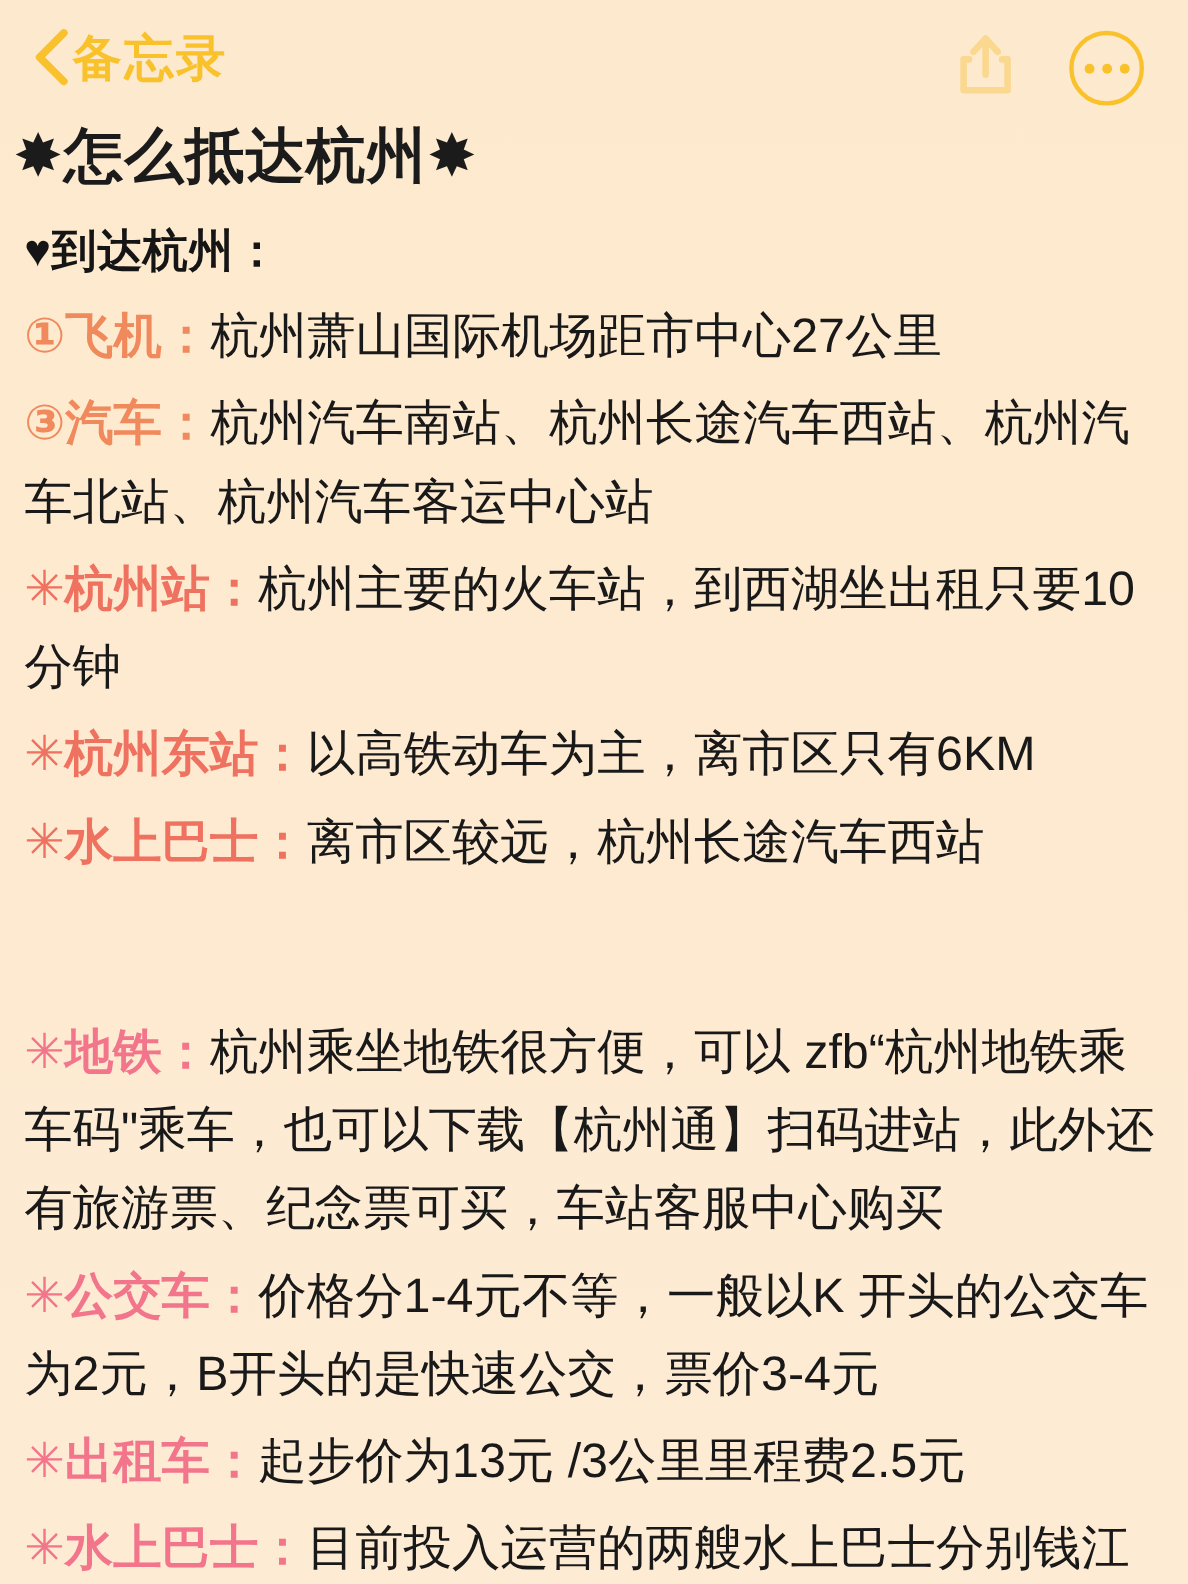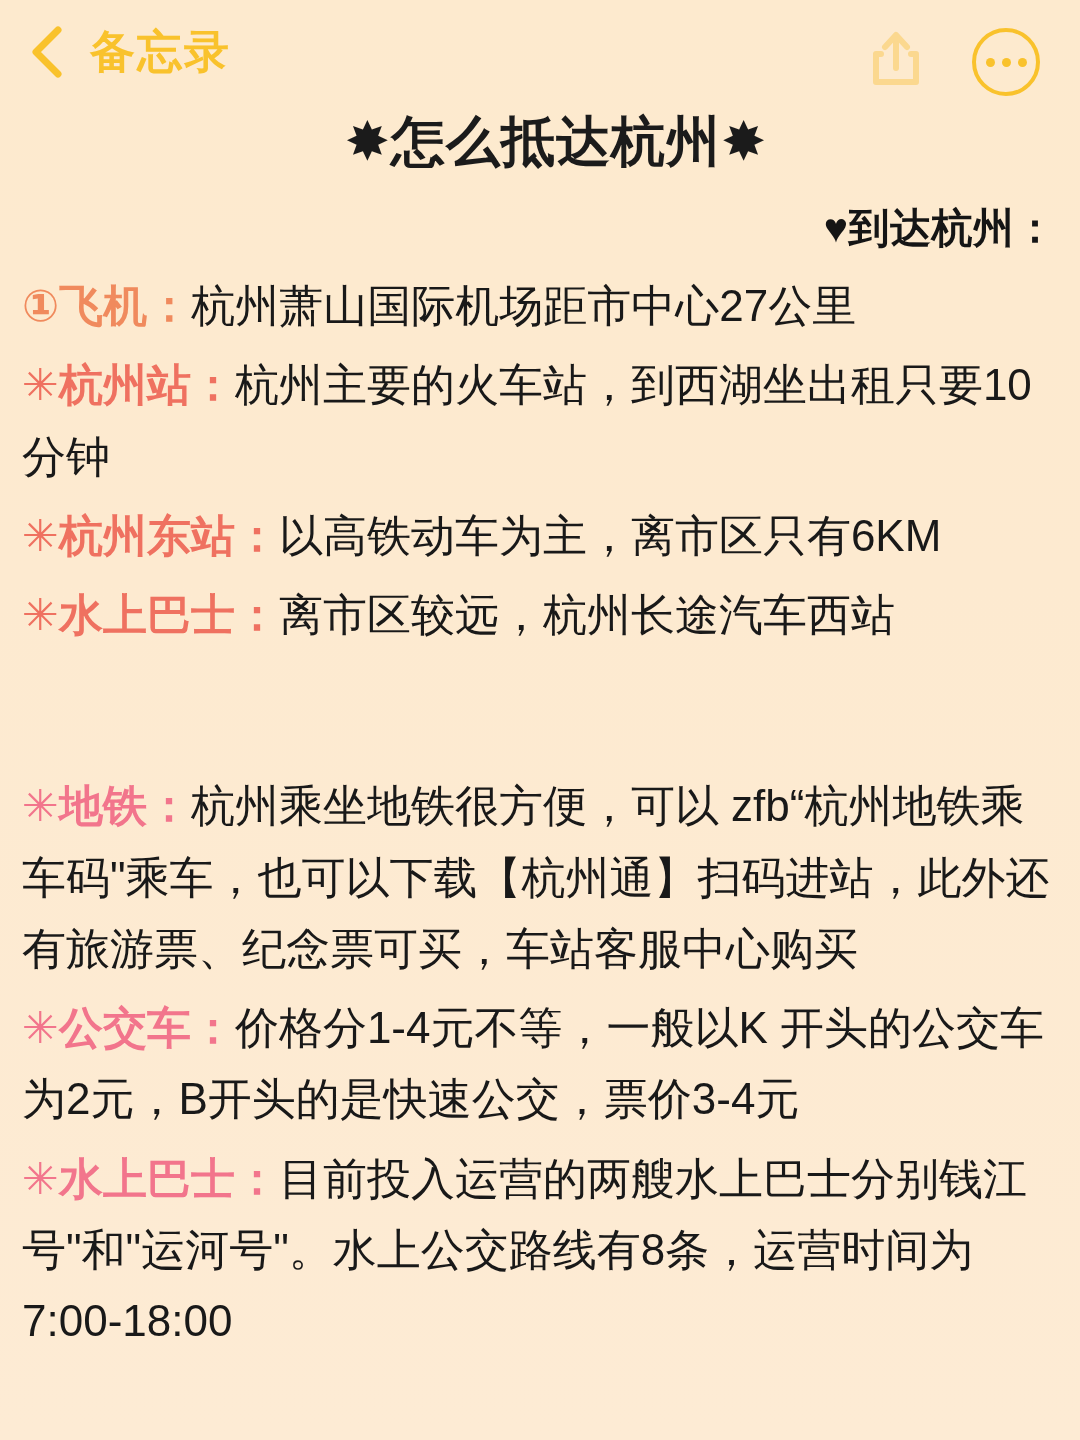--- a/index.html
+++ b/index.html
@@ -20,22 +20,21 @@
     position: relative;
     height: 110px;
     padding: 0 30px;
   }
   .back-group {
     position: absolute;
     left: 28px;
     top: 26px;
     display: flex;
     align-items: center;
-    gap: 28px;
-    font-family: Liberation Serif, serif;
+    gap: 4px;
   }
   .chev {
     width: 34px;
     height: 52px;
     position: relative;
   }
   .chev svg { display: block; }
   .back-label {
     font-size: 45px;
     font-weight: 700;
@@ -66,41 +65,40 @@
   .more-icon i {
     width: 9px;
     height: 9px;
     border-radius: 50%;
     background: #f9c22c;
     display: block;
   }
 
   
   .doc-title {
-    text-align: center;
+    text-align: left;
     font-size: 54px;
     font-weight: 800;
     color: #1b1b1b;
     letter-spacing: 1px;
     margin-top: -4px;
     margin-bottom: 22px;
-    padding-left: 32px;
+    padding-left: 12px;
   }
 
   
   .content {
     padding: 0 24px 0 22px;
   }
   .section-head {
     font-size: 41px;
     font-weight: 800;
     color: #151515;
     margin: 6px 0 14px 0;
     letter-spacing: 0.5px;
-    text-align: right;
   }
   .line {
     font-size: 44px;
     line-height: 1.62;
     color: #191919;
     margin-bottom: 8px;
     word-break: break-word;
   }
   .line.tips {
     font-weight: 700;
@@ -148,20 +146,23 @@
 
 <div class="content">
 
   <div class="section-head">♥到达杭州：</div>
 
   <div class="line">
     <span class="lbl c-orange">①</span><span class="lbl c-orange">飞机：</span><span class="body-text">杭州萧山国际机场距市中心27公里</span>
   </div>
 
 
+  <div class="line">
+    <span class="lbl c-orange">③</span><span class="lbl c-orange">汽车：</span><span class="body-text">杭州汽车南站、杭州长途汽车西站、杭州汽车北站、杭州汽车客运中心站</span>
+  </div>
 
 
   <div class="line">
     <span class="mark c-red">✳</span><span class="lbl c-red">杭州站：</span><span class="body-text">杭州主要的火车站，到西湖坐出租只要10分钟</span>
   </div>
 
   <div class="line">
     <span class="mark c-red">✳</span><span class="lbl c-red">杭州东站：</span><span class="body-text">以高铁动车为主，离市区只有6KM</span>
   </div>
 
@@ -174,18 +175,21 @@
 
   <div class="line">
     <span class="mark c-pink">✳</span><span class="lbl c-pink">地铁：</span><span class="body-text">杭州乘坐地铁很方便，可以 zfb“杭州地铁乘车码"乘车，也可以下载【杭州通】扫码进站，此外还有旅游票、纪念票可买，车站客服中心购买</span>
   </div>
 
   <div class="line">
     <span class="mark c-pink">✳</span><span class="lbl c-pink">公交车：</span><span class="body-text">价格分1-4元不等，一般以K 开头的公交车为2元，B开头的是快速公交，票价3-4元</span>
   </div>
 
 
+  <div class="line">
+    <span class="mark c-pink">✳</span><span class="lbl c-pink">出租车：</span><span class="body-text">起步价为13元 /3公里里程费2.5元</span>
+  </div>
 
   <div class="line">
     <span class="mark c-pink">✳</span><span class="lbl c-pink">水上巴士：</span><span class="body-text">目前投入运营的两艘水上巴士分别钱江号"和"运河号"。水上公交路线有8条，运营时间为7:00-18:00</span>
   </div>
 
 </div>
 
 </body></html>

